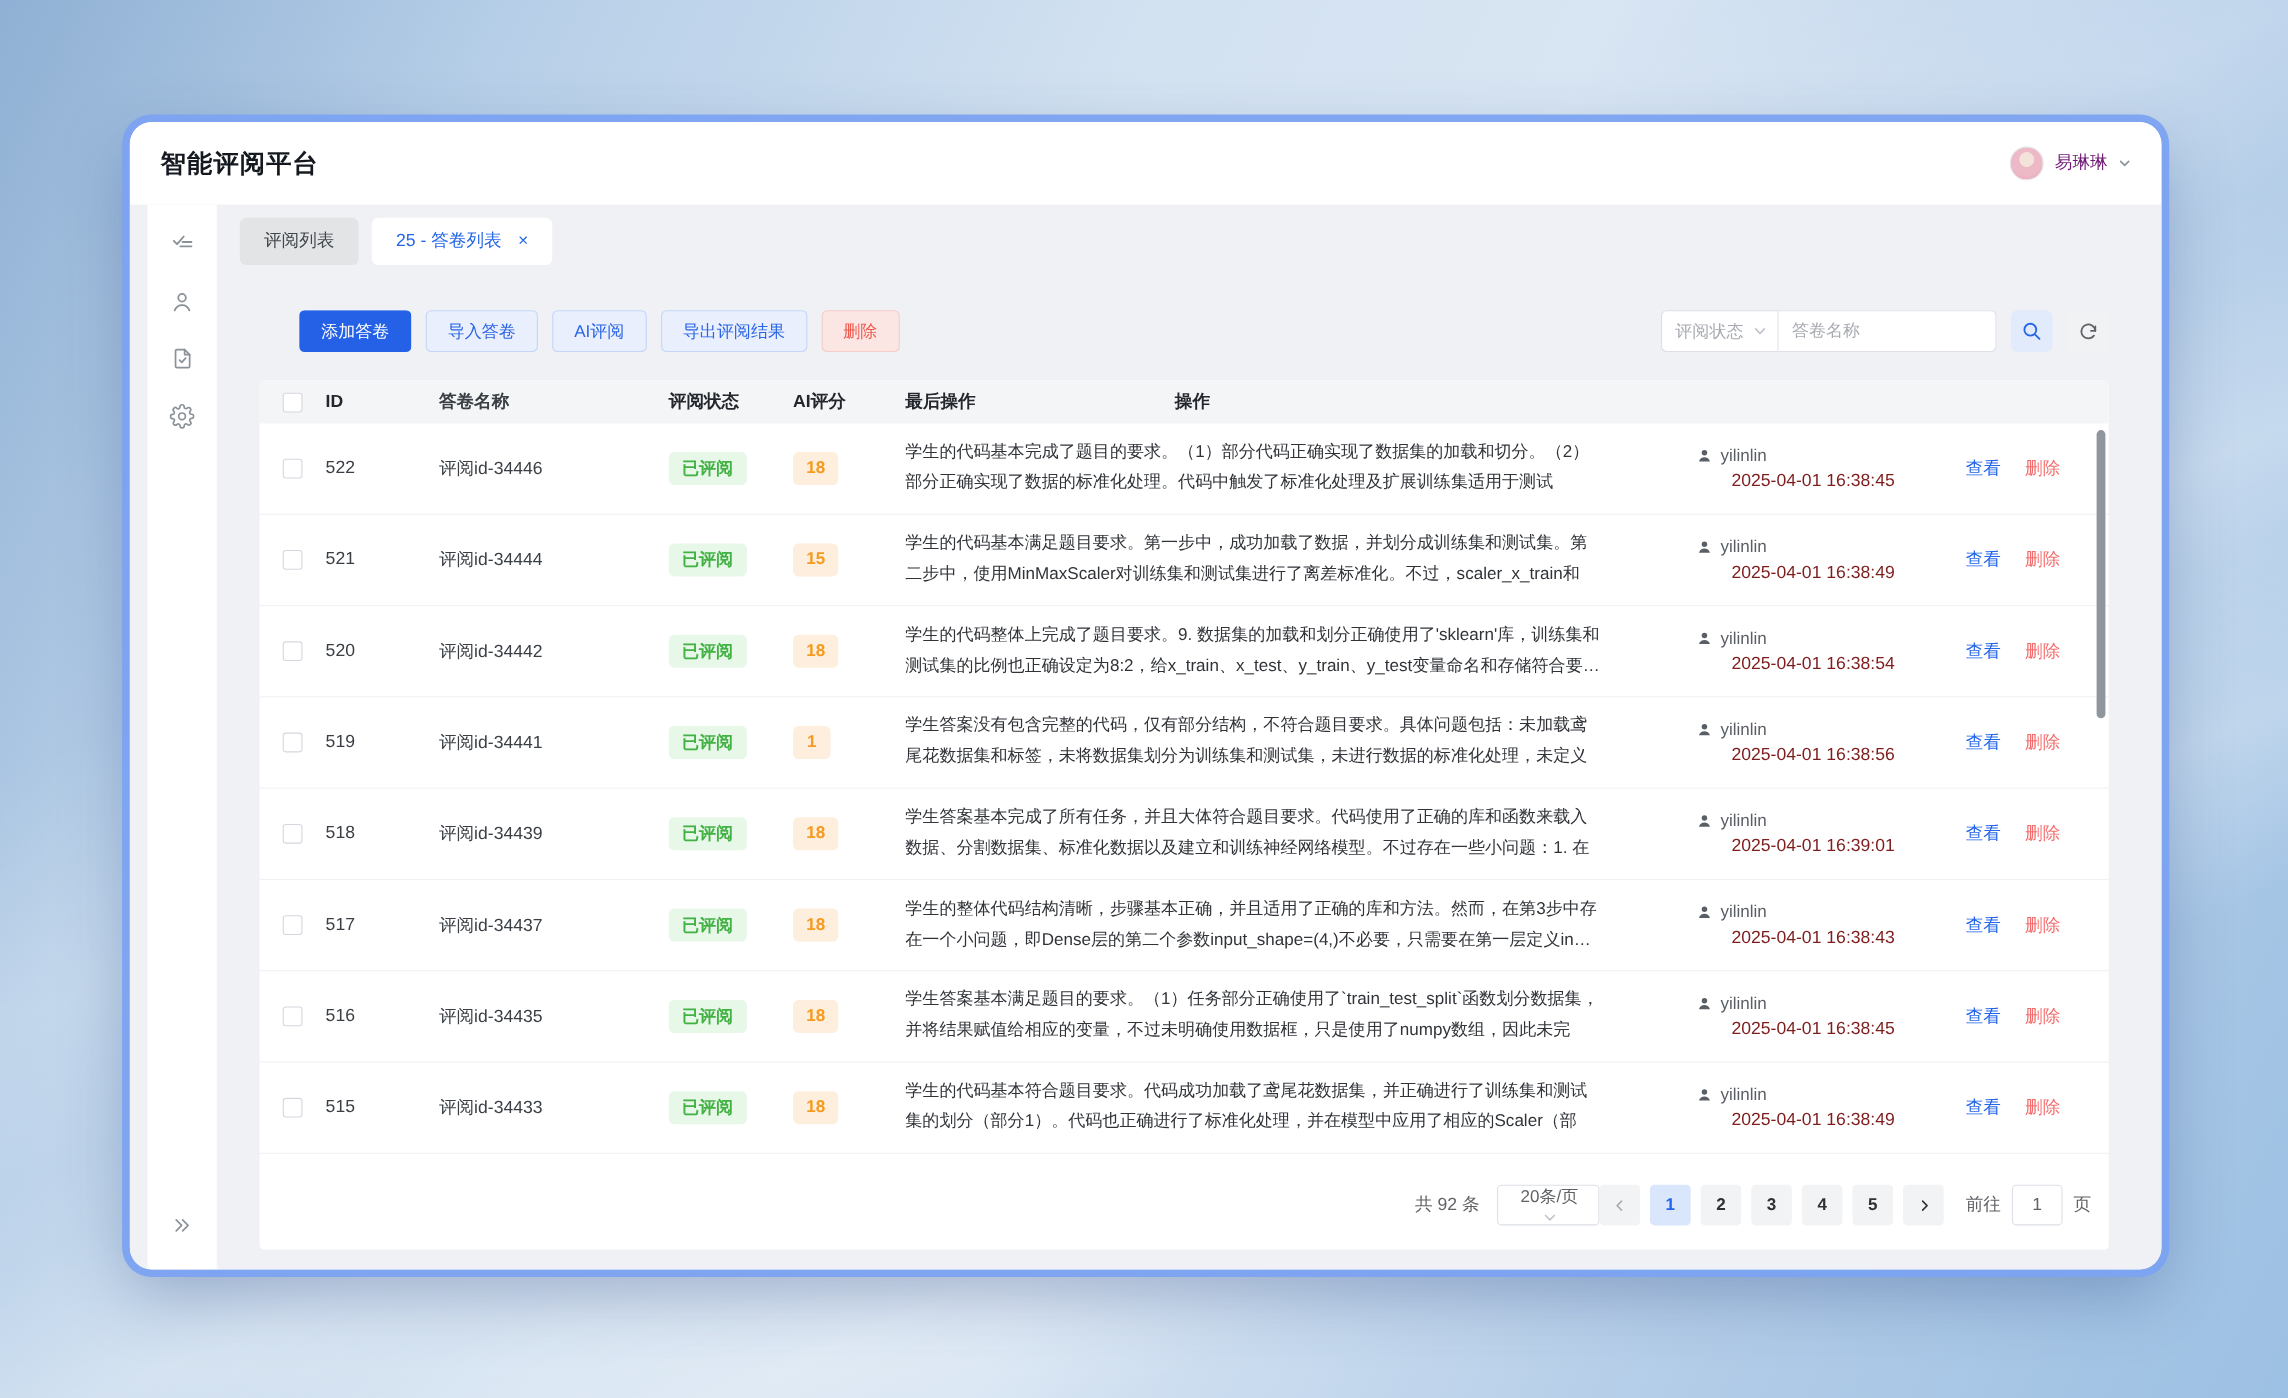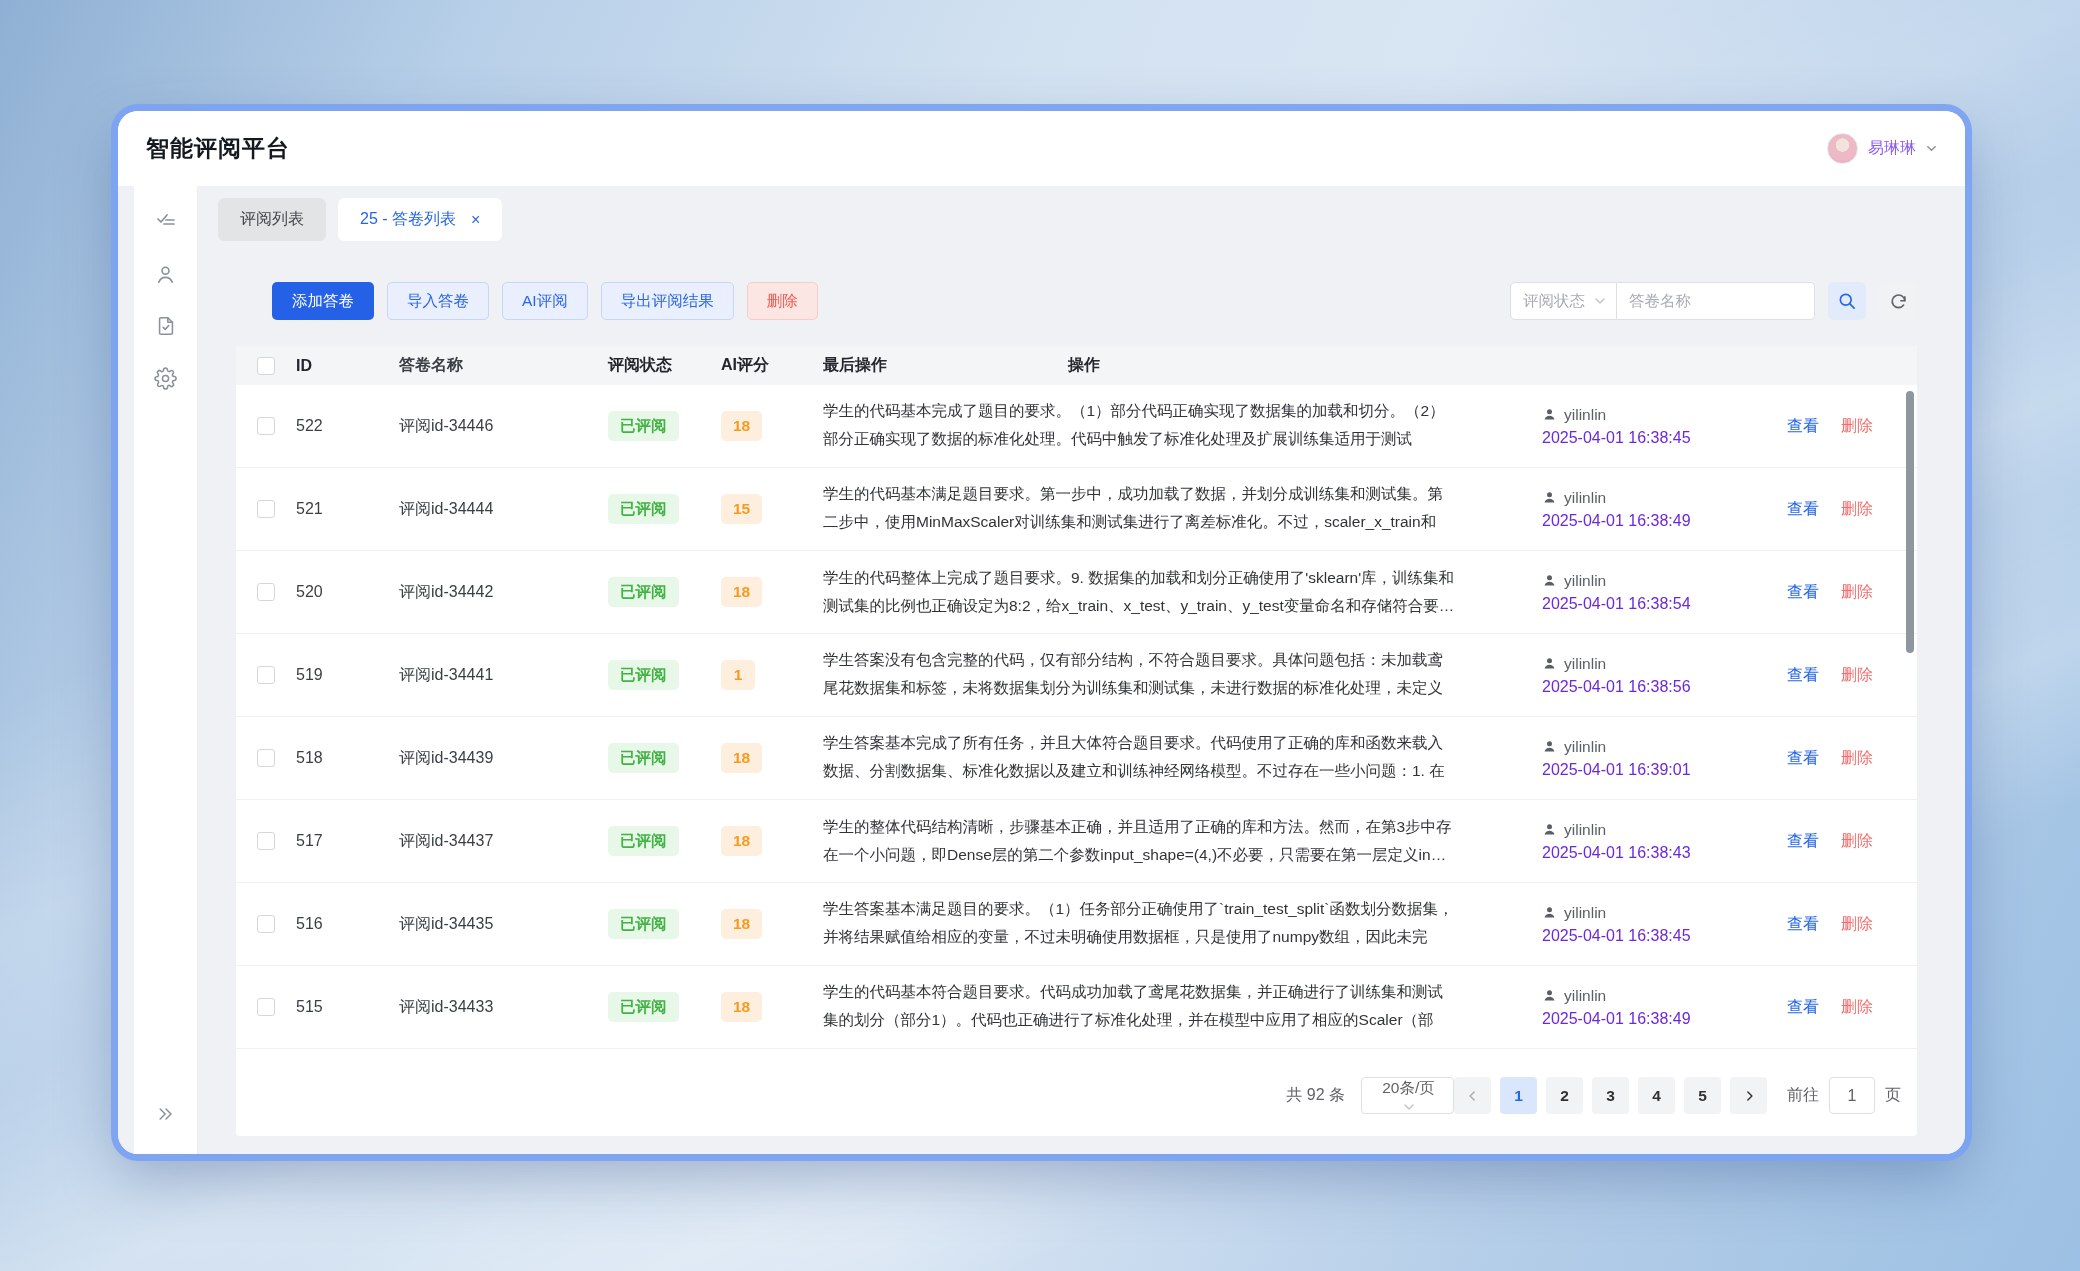--- a/index.html
+++ b/index.html
@@ -11,21 +11,21 @@
   .s2 { top:260px; background:linear-gradient(rgba(255,255,255,0), rgba(255,255,255,.18), rgba(255,255,255,0)); }
   .s3 { top:950px; height:300px; background:linear-gradient(rgba(255,255,255,0), rgba(255,255,255,.26), rgba(255,255,255,0)); }
 
   .window { position:absolute; left:118px; top:111px; width:1847px; height:1043px; background:#fff;
     border-radius:20px; box-shadow:0 0 0 7px rgba(124,163,242,.95), 0 22px 60px rgba(40,70,130,.35); overflow:hidden; }
 
   .win-header { height:75px; background:#fff; display:flex; align-items:center; justify-content:space-between; padding:0 28px; }
   .app-title { font-size:23px; font-weight:700; color:#14181f; letter-spacing:1px; }
   .user-box { display:flex; align-items:center; gap:10px; cursor:pointer; }
   .avatar { width:31px; height:31px; border-radius:50%; background:radial-gradient(circle at 50% 38%, #f3e3da 0 28%, #eeb9c6 30% 62%, #e89fb4 100%); border:1px solid #e5e7ea; }
-  .user-name { font-size:16px; color:#8b5cf6;text-align:center; }
+  .user-name { font-size:16px; color:#701a75;text-align:center; }
   .chev { width:11px; height:11px; }
 
   .win-body { display:flex; height:968px; background:#f0f1f4;padding-left:16px; }
   .sidebar { width:64px; background:#fff; display:flex; flex-direction:column; align-items:center; padding:10px 0 14px 0; border-right:1px solid #f0f0f0; }
   .side-item { width:44px; height:52px; display:flex; align-items:center; justify-content:center; cursor:pointer; }
   .side-item svg { stroke:#8a9199; }
   .collapse { margin-top:auto; cursor:pointer; }
 
   .content { flex:1; position:relative; }
   .tabs { display:flex; gap:12px; margin:12px 0 0 20px; }
@@ -59,21 +59,21 @@
   .c-status { width:113px; }
   .c-score { width:102px; }
   .c-comment { flex:1; padding-right:85px; font-size:15.5px; color:#303338; line-height:28px; max-height:58px; overflow:hidden; }
   .c-lastop { width:245px; }
   .c-ops { width:130px; display:flex; gap:22px; font-size:16px; }
   .checkbox { width:18px; height:18px; border:1.5px solid #d4d7de; border-radius:3px; background:#fff; cursor:pointer; }
   .badge { display:inline-flex; align-items:center; justify-content:center; height:30px; border-radius:5px; font-size:15.5px; font-weight:700; }
   .badge.green { background:#e7f8e8; color:#43b244; padding:0 12px; }
   .badge.orange { background:#fdeedd; color:#f59b22; padding:0 12px; min-width:34px; }
   .op-line1 { display:flex; align-items:center; gap:7px; font-size:15.5px; color:#5a5f66; }
-  .op-line2 { margin-top:5px; font-size:16px; color:#6d28d9; }
+  .op-line2 { margin-top:5px; font-size:16px; color:#7f1d1d;margin-left:32px; }
   .link-view { color:#2566e8; cursor:pointer; }
   .link-del { color:#f56c6c; cursor:pointer; }
   .vscroll { position:absolute; right:3px; top:45px; width:8px; height:262px; background:#8f969e; border-radius:4px; }
 
   .pagination { position:absolute; right:16px; bottom:22px; display:flex; align-items:center; font-size:16px; color:#606266; }
   .pg-total { margin-right:16px; }
   .pg-size { width:93px; height:37px; background:#fff; border:1px solid #dcdfe6; border-radius:4px; display:flex; align-items:center; justify-content:space-between; padding:0 8px 0 10px; cursor:pointer;flex-direction:column; }
   .pg-size span { font-size:15.5px; color:#606266; }
   .pg-btn { width:37px; height:37px; border-radius:4px; background:#f2f3f5; display:flex; align-items:center; justify-content:center; font-size:15.5px; font-weight:700; color:#303133; margin-left:9px; cursor:pointer; }
   .pg-btn.first { margin-left:0; }

